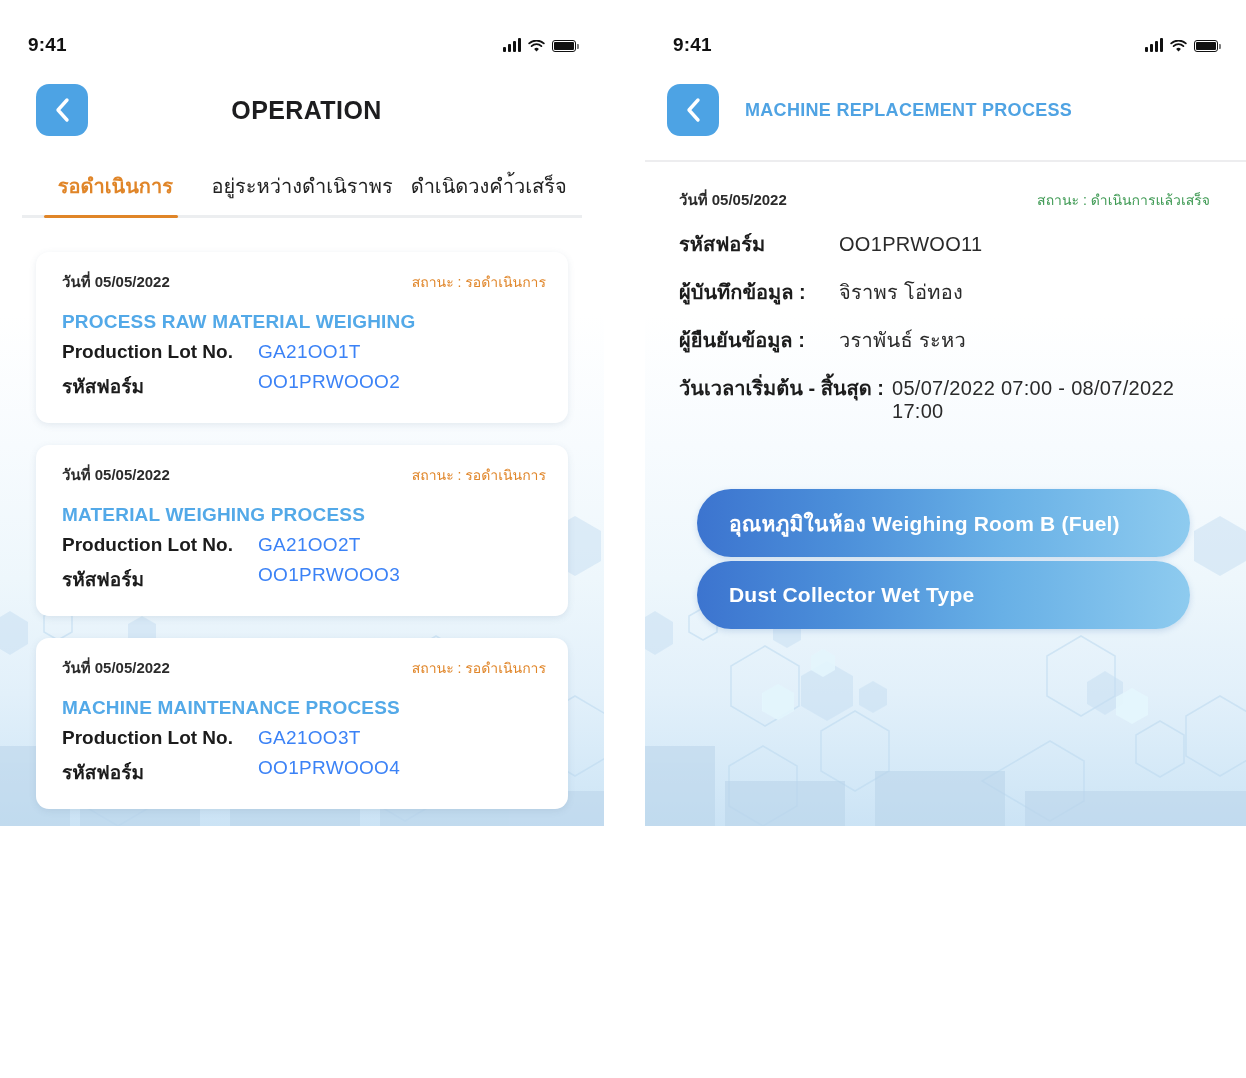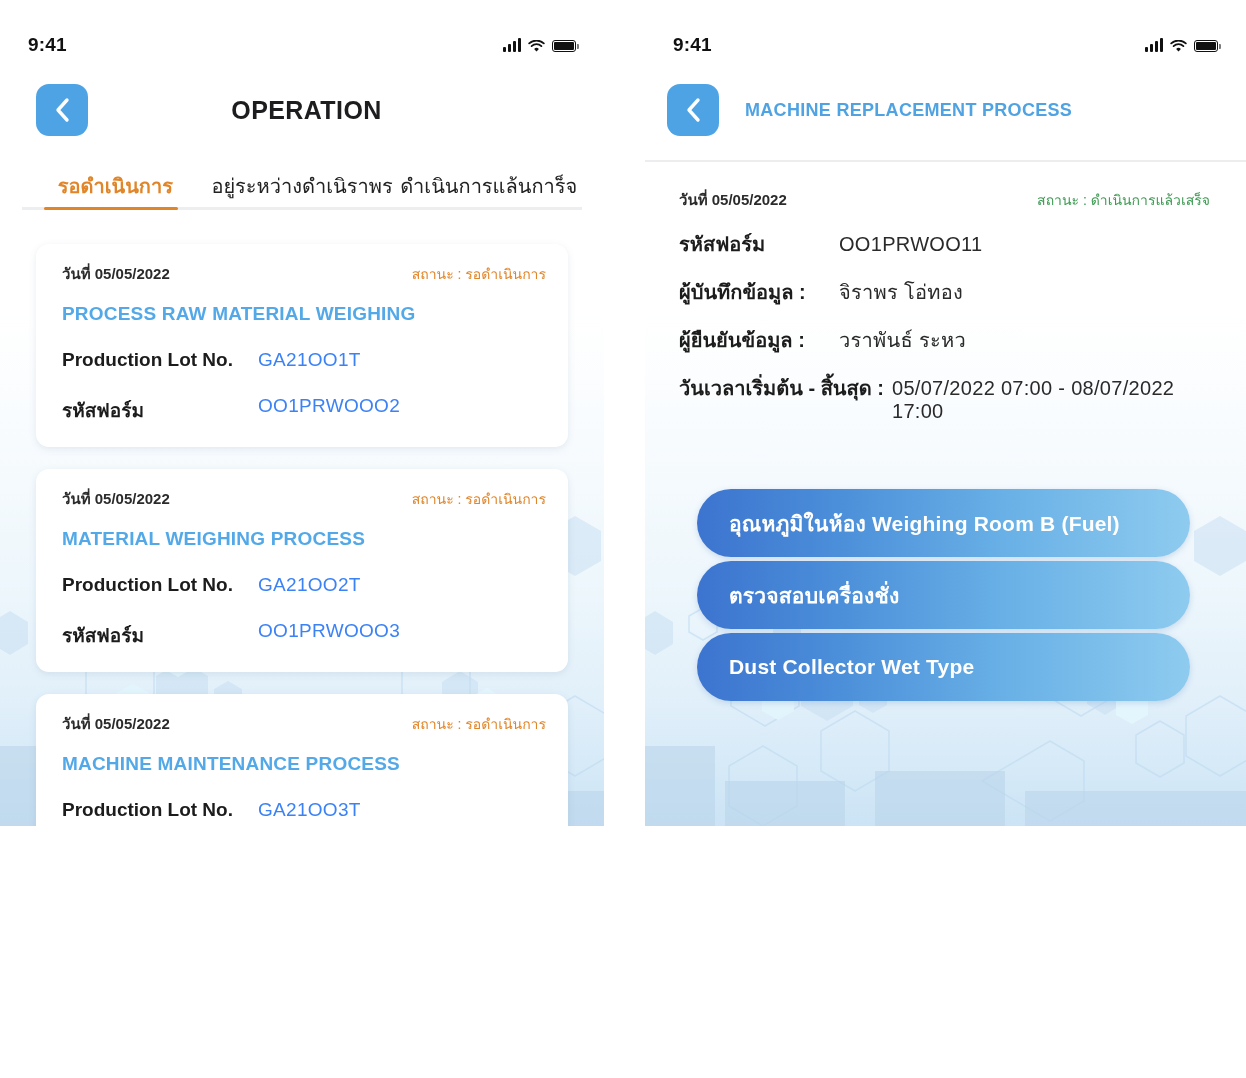--- a/index.html
+++ b/index.html
@@ -62,21 +62,21 @@
   }
   .phone.right .navbar { padding-left: 22px; }
   .phone.right .nav-title {
     position:static; text-align:left; margin-left:26px;
     color:#4fa3e3; font-size:18px; font-weight:700; letter-spacing:.3px;
   }
 
   
   .tabs { margin: 34px 22px 0 22px; display:flex; position:relative; }
   .tab {
-    flex:1; text-align:center; padding-bottom:8px;
+    flex:1; text-align:center; padding-bottom:16px;
     font-size:20px; color:#222; cursor:pointer; white-space:nowrap;
   }
   .tab.active { color:#e08528; font-weight:600; }
   .tab-underline-track {
     position:absolute; left:0; right:0; bottom:0; height:3px; background:#eceef0;
   }
   .tab-underline {
     position:absolute; left:22px; bottom:0; width:134px; height:3px;
     background:#e08528; border-radius:2px; z-index:2;
   }
@@ -84,21 +84,21 @@
   
   .cards { margin: 34px 36px 0 36px; display:flex; flex-direction:column; gap:22px; }
   .card {
     background:#fff; border-radius:13px; padding: 18px 22px 22px 26px;
     box-shadow: 0 2px 7px rgba(80,110,140,.13);
   }
   .card-top { display:flex; justify-content:space-between; align-items:baseline; }
   .card-date { font-size:15px; font-weight:700; color:#2b2b2b; }
   .card-status { font-size:14px; color:#e08528; }
   .card-title { margin-top:17px; font-size:19px; font-weight:700; color:#53a9e8; letter-spacing:.2px; }
-  .kv { margin-top:24px; display:flex; }
+  .kv { margin-top:8px; display:flex; }
   .kv .k { width:196px; font-size:19px; font-weight:700; color:#1c1c1c; }
   .kv .v { font-size:19px; color:#3b82f6; letter-spacing:.3px; }
 
   
   .divider { margin-top:24px; height:2px; background:#ededef; width:100%; }
   .detail { margin: 26px 36px 0 34px; }
   .detail-top { display:flex; justify-content:space-between; align-items:baseline; }
   .detail-date { font-size:15px; font-weight:700; color:#2b2b2b; }
   .detail-status { font-size:14px; color:#3f9a54; }
   .drow { margin-top:16px; display:flex; align-items:baseline; }
@@ -188,21 +188,21 @@
               </svg>
           </span>
         </div>
         <div class="nav-title">OPERATION</div>
       </div>
 
       <div class="tabs">
         <div class="tab-underline-track"></div>
         <div class="tab active">รอดำเนินการ</div>
         <div class="tab">อยู่ระหว่างดำเนิราพร</div>
-        <div class="tab">ดำเนินการแล้นการ็จ</div>
+        <div class="tab">ดำเนิดวงคำ้วเสร็จ</div>
         <div class="tab-underline"></div>
       </div>
 
       <div class="cards">
 
         <div class="card">
           <div class="card-top">
             <span class="card-date">วันที่ 05/05/2022</span>
             <span class="card-status">สถานะ : รอดำเนินการ</span>
           </div>
@@ -345,19 +345,18 @@
           <span class="dv">วราพันธ์ ระหว</span>
         </div>
         <div class="drow wide">
           <span class="dk">วันเวลาเริ่มต้น - สิ้นสุด :</span>
           <span class="dv">05/07/2022 07:00 -  08/07/2022 17:00</span>
         </div>
       </div>
 
       <div class="actions">
         <button class="action-btn">อุณหภูมิในห้อง Weighing Room B (Fuel)</button>
-        <button class="action-btn">ตรวจสอบเครื่องชั่ง</button>
         <button class="action-btn">Dust Collector Wet Type</button>
       </div>
     </div>
   </div>
 
 </div>
 
 </body></html>

